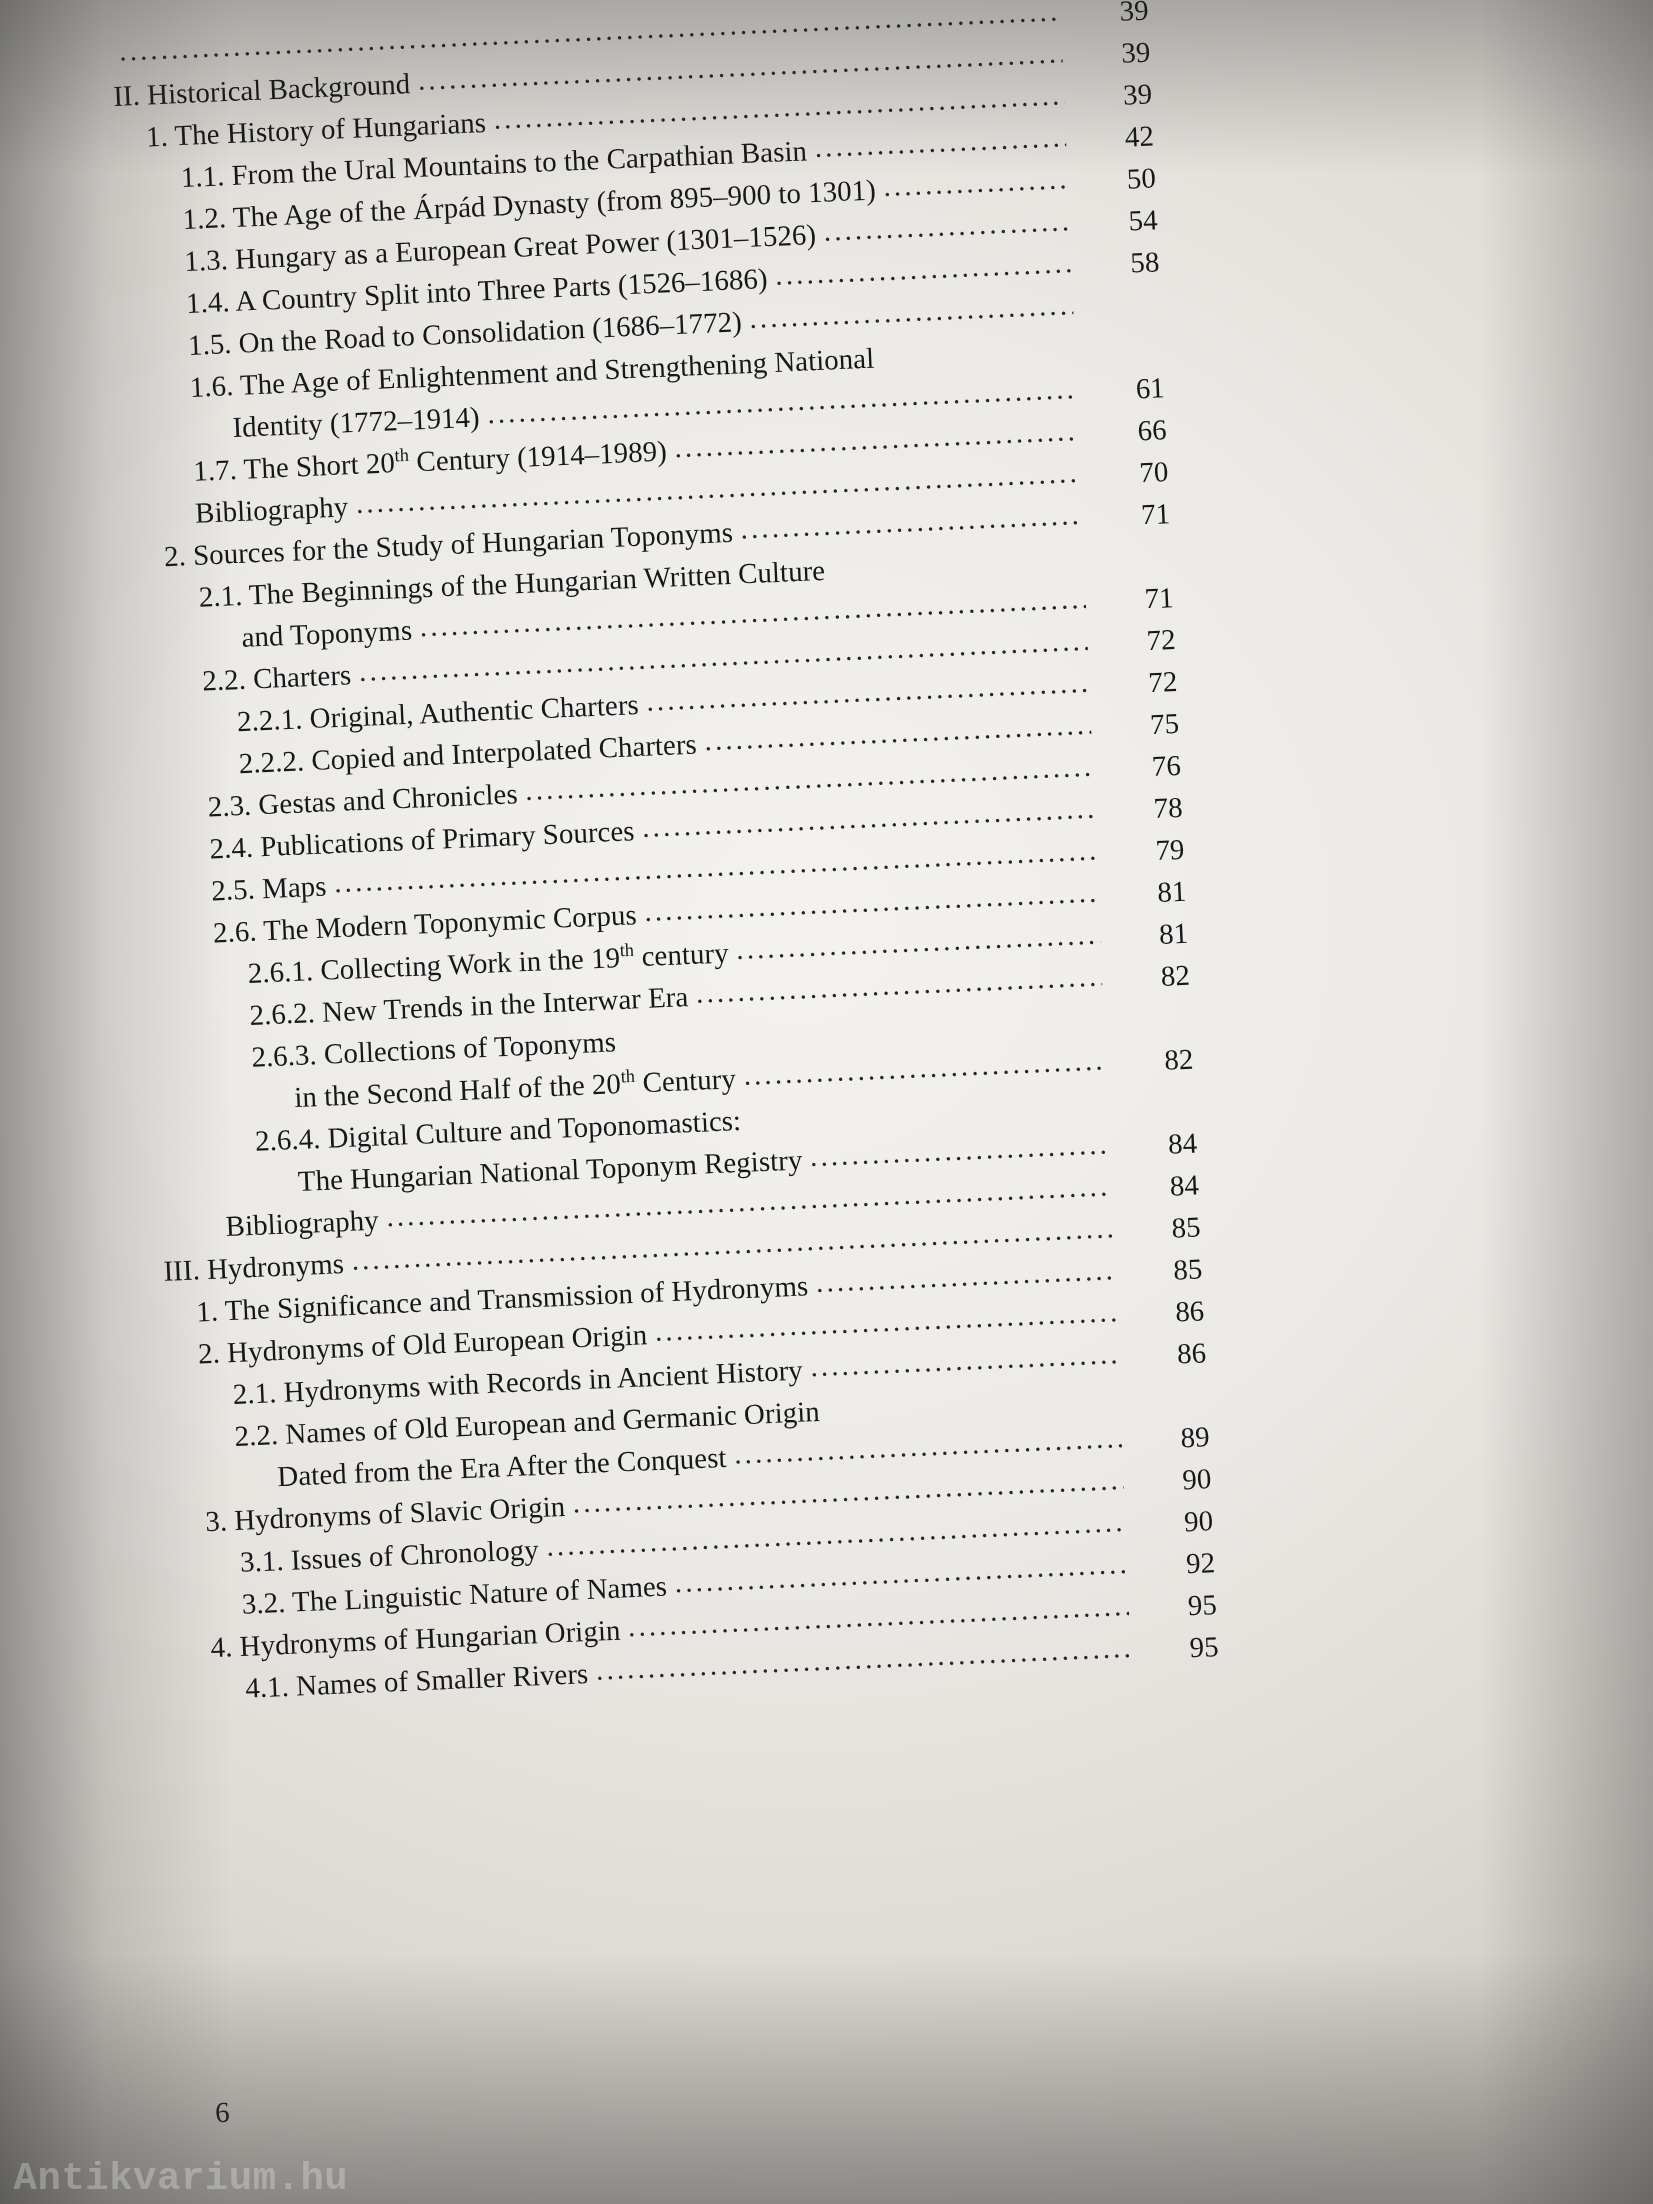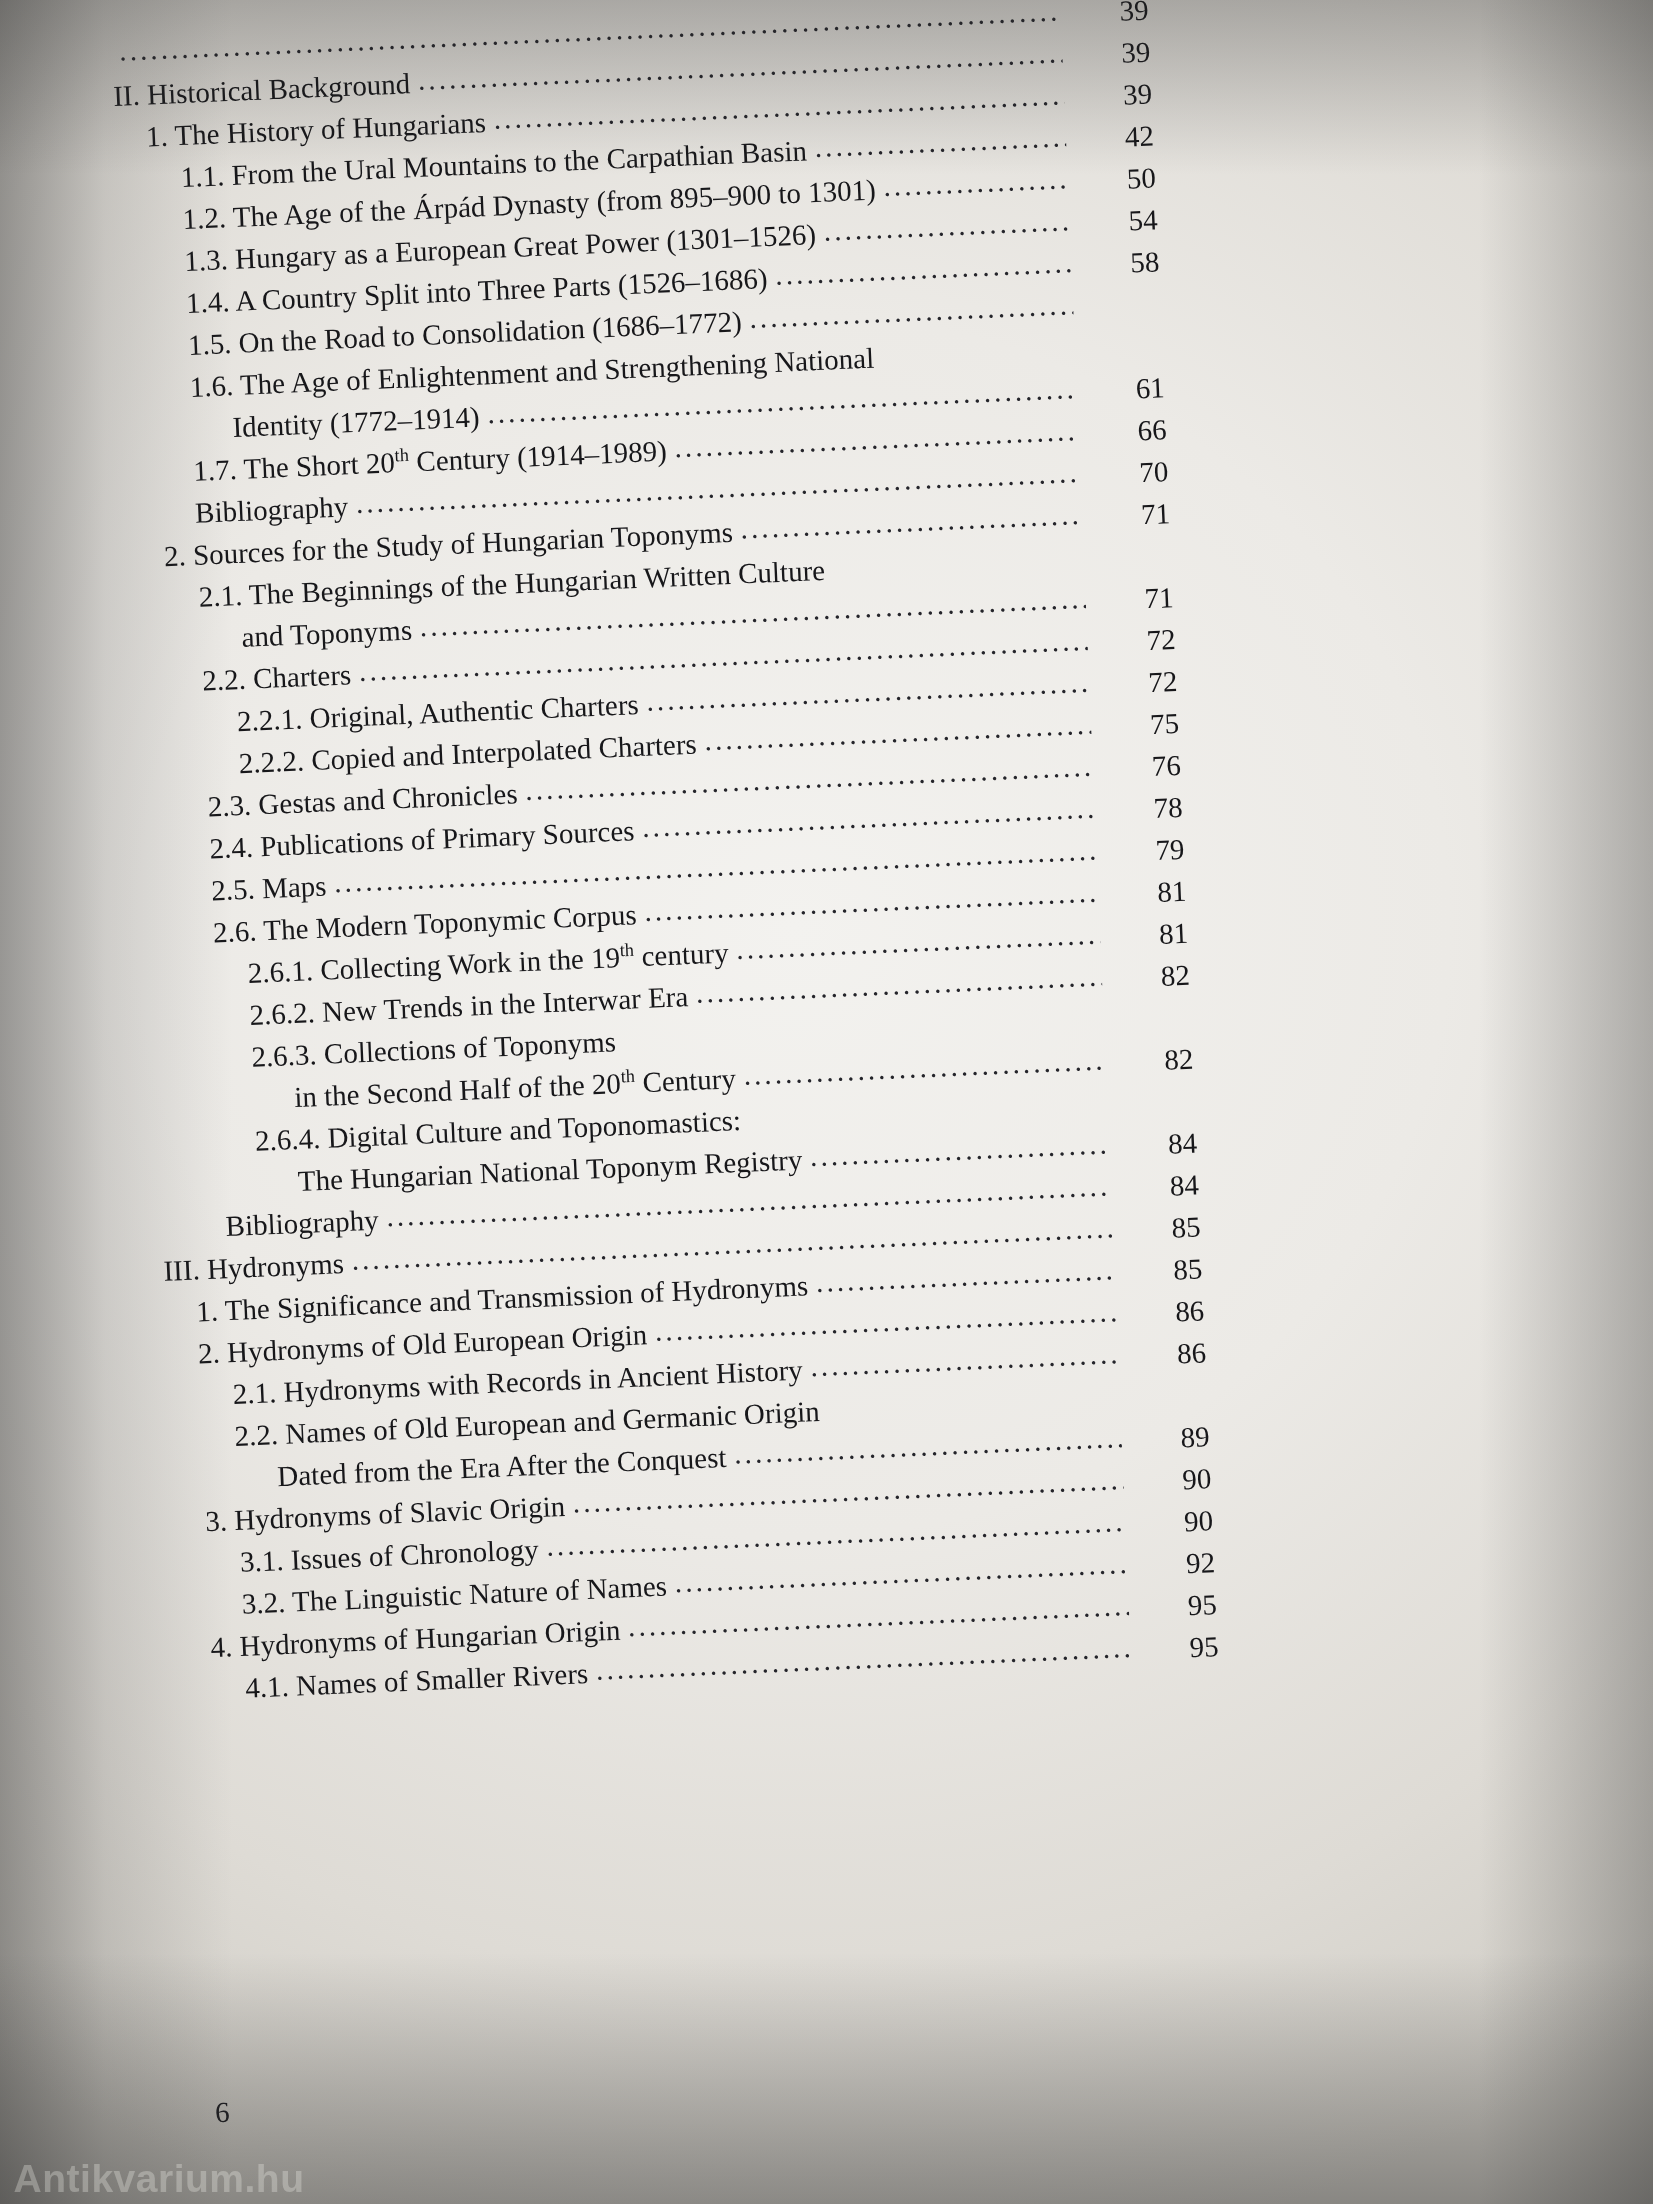--- a/index.html
+++ b/index.html
@@ -41,21 +41,21 @@
     pointer-events: none;
   }
   #shade-bottom {
     position: absolute; left: 0; bottom: 0; width: 100%; height: 252px;
     background: linear-gradient(to top, rgba(30,30,30,0.40), rgba(0,0,0,0) 100%);
     pointer-events: none;
   }
   #watermark {
     position: absolute;
     left: 13.6px; bottom: 3.9px;
-    font-family: Liberation Sans, sans-serif;
+    font-family: Liberation Mono, monospace;
     font-size: 39px;
     font-weight: bold;
     color: rgba(235,235,230,0.32);
     letter-spacing: 0.5px;
     pointer-events: none;
   }
 
   
   #toc {
     position: absolute;

